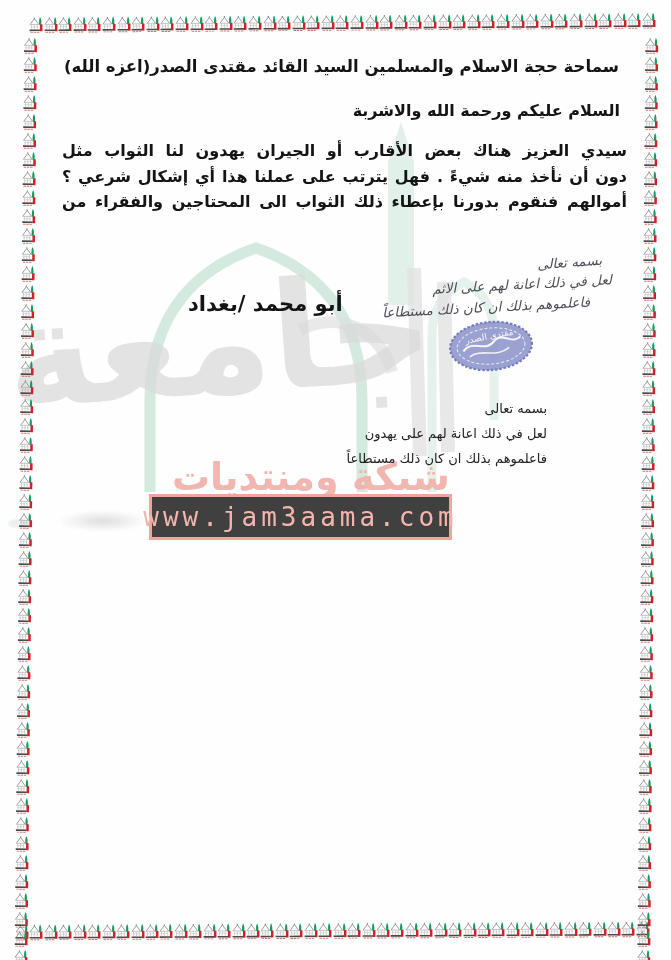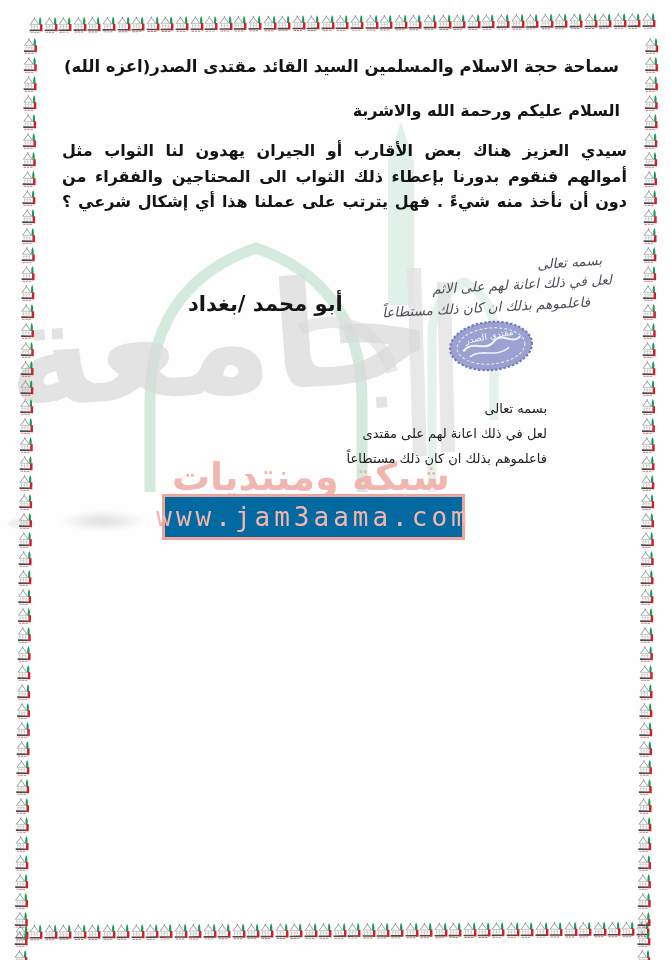--- a/index.html
+++ b/index.html
@@ -23,22 +23,22 @@
   #watermark{position:absolute;inset:0;z-index:1;pointer-events:none;}
   .wm-callig{
     position:absolute;top:268px;right:238px;font-size:148px;line-height:1;
     color:#dadada;direction:rtl;transform:rotate(-4deg);font-weight:bold;opacity:.75;
   }
   .wm-network{
     position:absolute;left:150px;top:455px;width:300px;direction:rtl;text-align:right;
     font-weight:bold;font-size:38px;letter-spacing:3px;color:#f2b3ac;opacity:.95;
   }
   .wm-urlbox{
-    position:absolute;left:162px;top:494px;width:297px;height:40px;
-    border:3px solid #f0a49c;background:#0369a1;
+    position:absolute;left:149px;top:494px;width:297px;height:40px;
+    border:3px solid #f0a49c;background:#404040;
     display:flex;align-items:center;justify-content:center;
   }
   .wm-url{
     font-family:"DejaVu Sans Mono",monospace;font-size:26px;letter-spacing:4px;
     color:#f4b6ac;white-space:nowrap;
   }
   .smudge{
     position:absolute;left:58px;top:510px;width:90px;height:22px;
     background:radial-gradient(ellipse at center,rgba(150,150,150,.30),rgba(150,150,150,0) 70%);
     filter:blur(1px);
@@ -2506,22 +2506,22 @@
     </div>
     <div class="smudge"></div>
     <div class="speck" style="left:8px;top:519px;width:26px;height:9px;opacity:.4;filter:blur(1px);"></div>
   </div>
 
   <div id="salutation" class="txt">سماحة حجة الاسلام والمسلمين السيد القائد مقتدى الصدر(اعزه الله)</div>
   <div id="greeting" class="txt">السلام عليكم ورحمة الله والاشربة</div>
 
   <div id="body-block" class="txt">
     <div class="bline">سيدي العزيز هناك بعض الأقارب أو الجيران يهدون لنا الثواب مثل</div>
+    <div class="bline">دون أن نأخذ منه شيءً . فهل يترتب على عملنا هذا أي إشكال شرعي ؟</div>
     <div class="bline">أموالهم فنقوم بدورنا بإعطاء ذلك الثواب الى المحتاجين والفقراء من</div>
-    <div class="bline">دون أن نأخذ منه شيءً . فهل يترتب على عملنا هذا أي إشكال شرعي ؟</div>
   </div>
 
   <div id="hw-basmala" class="hw">بسمه تعالى</div>
   <div id="hw-line1" class="hw">لعل في ذلك اعانة لهم على الاثم</div>
   <div id="hw-line2" class="hw">فاعلموهم بذلك ان كان ذلك مستطاعاً</div>
 
   <div id="sender" class="txt">أبو محمد /بغداد</div>
 
   <div id="stamp">
     <svg viewBox="0 0 88 54" width="88" height="54" xmlns="http://www.w3.org/2000/svg">
@@ -2529,17 +2529,17 @@
       <ellipse cx="44" cy="27" rx="41" ry="24" fill="none" stroke="#767dbd" stroke-width="2.2" stroke-dasharray="2.5,1.8"></ellipse>
       <ellipse cx="44" cy="27" rx="34" ry="18" fill="none" stroke="#ffffff" stroke-width="1" stroke-dasharray="3,2" opacity="0.8"></ellipse>
       <path d="M16,30 C26,18 38,34 48,22 C56,14 66,28 74,20" stroke="#ffffff" stroke-width="2" fill="none" opacity="0.9"></path>
       <path d="M22,36 C34,28 48,40 62,30" stroke="#ffffff" stroke-width="1.6" fill="none" opacity="0.85"></path>
       <text x="44" y="20" text-anchor="middle" font-size="9" fill="#ffffff" opacity="0.95" transform="rotate(-6 44 27)">مقتدى الصدر</text>
     </svg>
   </div>
 
   <div id="typed-block" class="txt">
     <div>بسمه تعالى</div>
-    <div>لعل في ذلك اعانة لهم على مقتدى</div>
+    <div>لعل في ذلك اعانة لهم على يهدون</div>
     <div>فاعلموهم بذلك ان كان ذلك مستطاعاً</div>
   </div>
 
 </div>
 
 </body></html>

